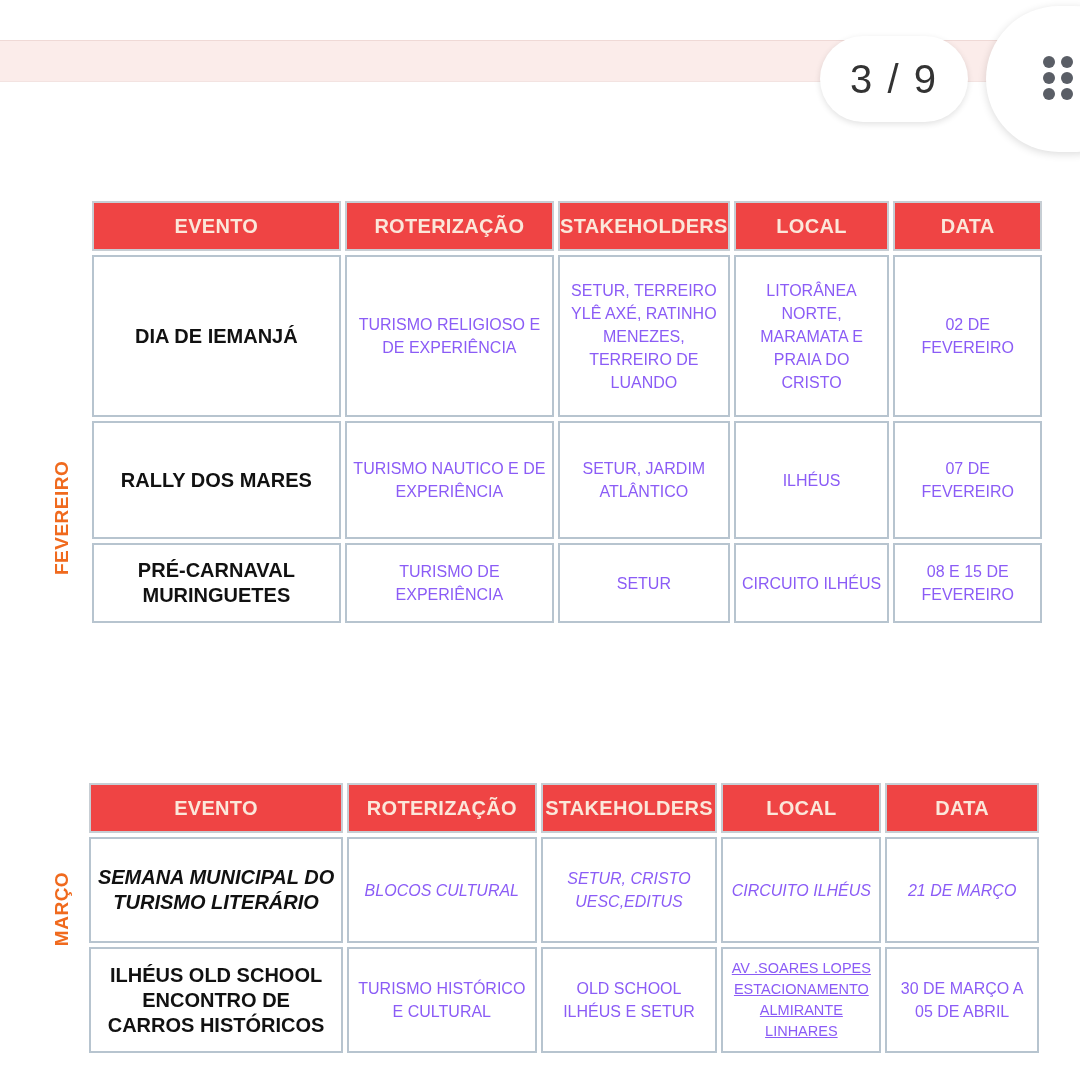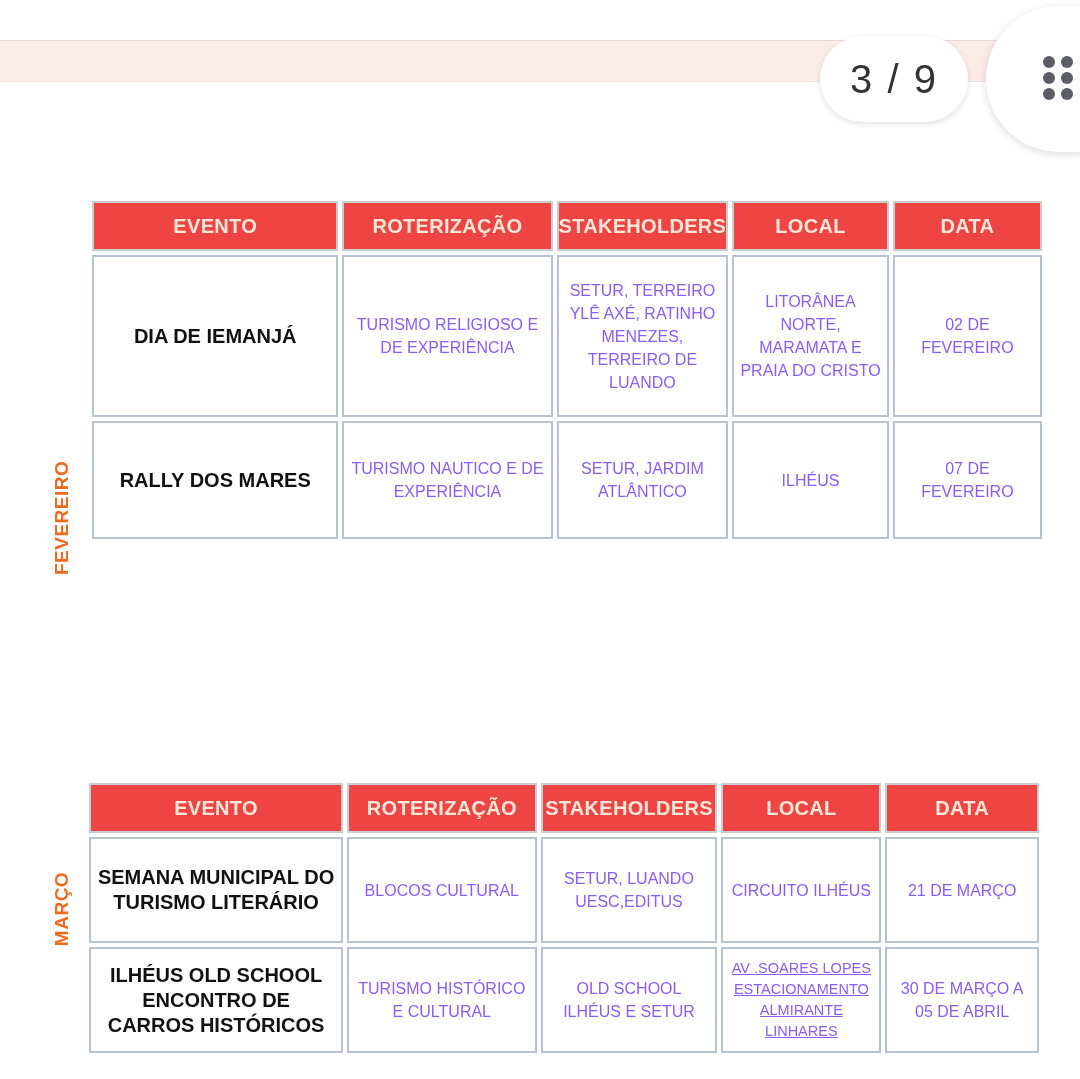--- a/index.html
+++ b/index.html
@@ -97,20 +97,27 @@
       <td>LITORÂNEA NORTE, MARAMATA E PRAIA DO CRISTO</td>
       <td>02 DE FEVEREIRO</td>
     </tr>
     <tr style="height:118px;padding-left:30px;">
       <td class="event">RALLY DOS MARES</td>
       <td>TURISMO NAUTICO E DE EXPERIÊNCIA</td>
       <td>SETUR, JARDIM ATLÂNTICO</td>
       <td>ILHÉUS</td>
       <td>07 DE FEVEREIRO</td>
     </tr>
+    <tr style="height:80px;">
+      <td class="event">PRÉ-CARNAVAL MURINGUETES</td>
+      <td>TURISMO DE EXPERIÊNCIA</td>
+      <td>SETUR</td>
+      <td>CIRCUITO ILHÉUS</td>
+      <td>08 E 15 DE FEVEREIRO</td>
+    </tr>
   </tbody>
 </table>
 
 <div class="month-label" style="left:12px; top:898px; width:100px; text-align:center;">MARÇO</div>
 
 <table class="events" style="left:85px; top:779px; width:958px;">
   <colgroup>
     <col style="width:256px">
       <col style="width:190px">
       <col style="width:177px">
@@ -120,24 +127,24 @@
   <thead>
     <tr style="height:50px;">
       <th>EVENTO</th>
       <th>ROTERIZAÇÃO</th>
       <th>STAKEHOLDERS</th>
       <th>LOCAL</th>
       <th>DATA</th>
     </tr>
   </thead>
   <tbody>
-    <tr style="height:106px;">
+    <tr style="height:106px;font-style:italic;">
       <td class="event">SEMANA MUNICIPAL DO TURISMO LITERÁRIO</td>
       <td>BLOCOS CULTURAL</td>
-      <td>SETUR, LUANDO UESC,EDITUS</td>
+      <td>SETUR, CRISTO UESC,EDITUS</td>
       <td>CIRCUITO ILHÉUS</td>
       <td>21 DE MARÇO</td>
     </tr>
     <tr style="height:106px;">
       <td class="event">ILHÉUS OLD SCHOOL ENCONTRO DE CARROS HISTÓRICOS</td>
       <td>TURISMO HISTÓRICO E CULTURAL</td>
       <td>OLD SCHOOL ILHÉUS E SETUR</td>
       <td class="small">AV .SOARES LOPES ESTACIONAMENTO ALMIRANTE LINHARES</td>
       <td>30 DE MARÇO A 05 DE ABRIL</td>
     </tr>

